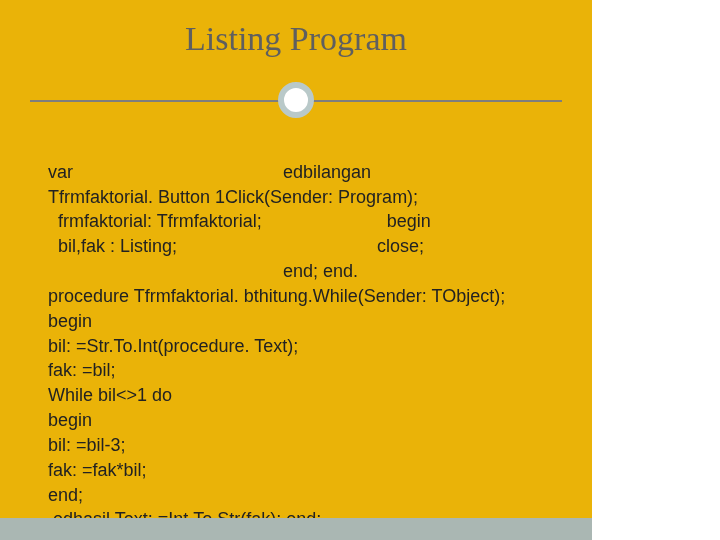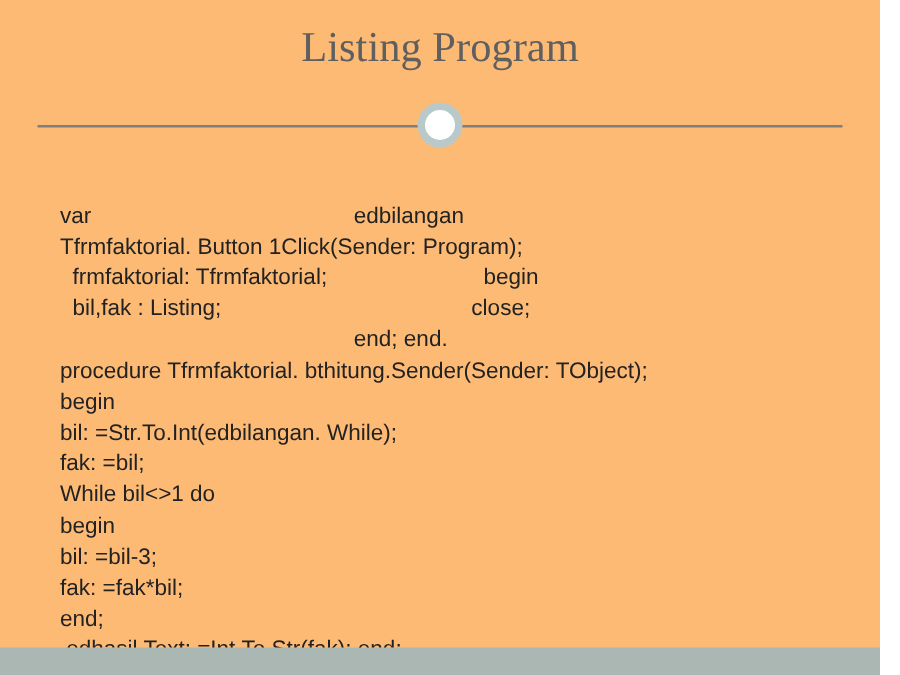--- a/index.html
+++ b/index.html
@@ -6,23 +6,23 @@
     margin: 0;
     padding: 0;
     width: 720px;
     height: 540px;
     overflow: hidden;
     font-family: Arial, Helvetica, sans-serif;
     background: #fff;
   }
   .slide {
     position: relative;
-    width: 704px;
+    width: 592px;
     height: 540px;
-    background: #fdba74;
+    background: #eab308;
   }
   .title-area {
     position: relative;
     padding-top: 20px;
     text-align: center;
   }
   .title-text {
     font-family: Georgia, "Times New Roman", serif;
     font-size: 34px;
     color: #5f5f5f;
@@ -80,23 +80,23 @@
 
   <div class="ruleline"></div>
   <div class="ring"></div>
 
   <div class="content">
 <span>var                                          edbilangan</span>
 <span>Tfrmfaktorial. Button 1Click(Sender: Program);</span>
 <span>  frmfaktorial: Tfrmfaktorial;                         begin</span>
 <span>  bil,fak : Listing;                                        close;</span>
 <span>                                               end; end.</span>
-<span>procedure Tfrmfaktorial. bthitung.Sender(Sender: TObject);</span>
+<span>procedure Tfrmfaktorial. bthitung.While(Sender: TObject);</span>
 <span>begin</span>
-<span>bil: =Str.To.Int(edbilangan. While);</span>
+<span>bil: =Str.To.Int(procedure. Text);</span>
 <span>fak: =bil;</span>
 <span>While bil&lt;&gt;1 do</span>
 <span>begin</span>
 <span>bil: =bil-3;</span>
 <span>fak: =fak*bil;</span>
 <span>end;</span>
 <span> edhasil Text: =Int.To.Str(fak); end;</span>
   </div>
 
   <div class="foot-band"></div>

